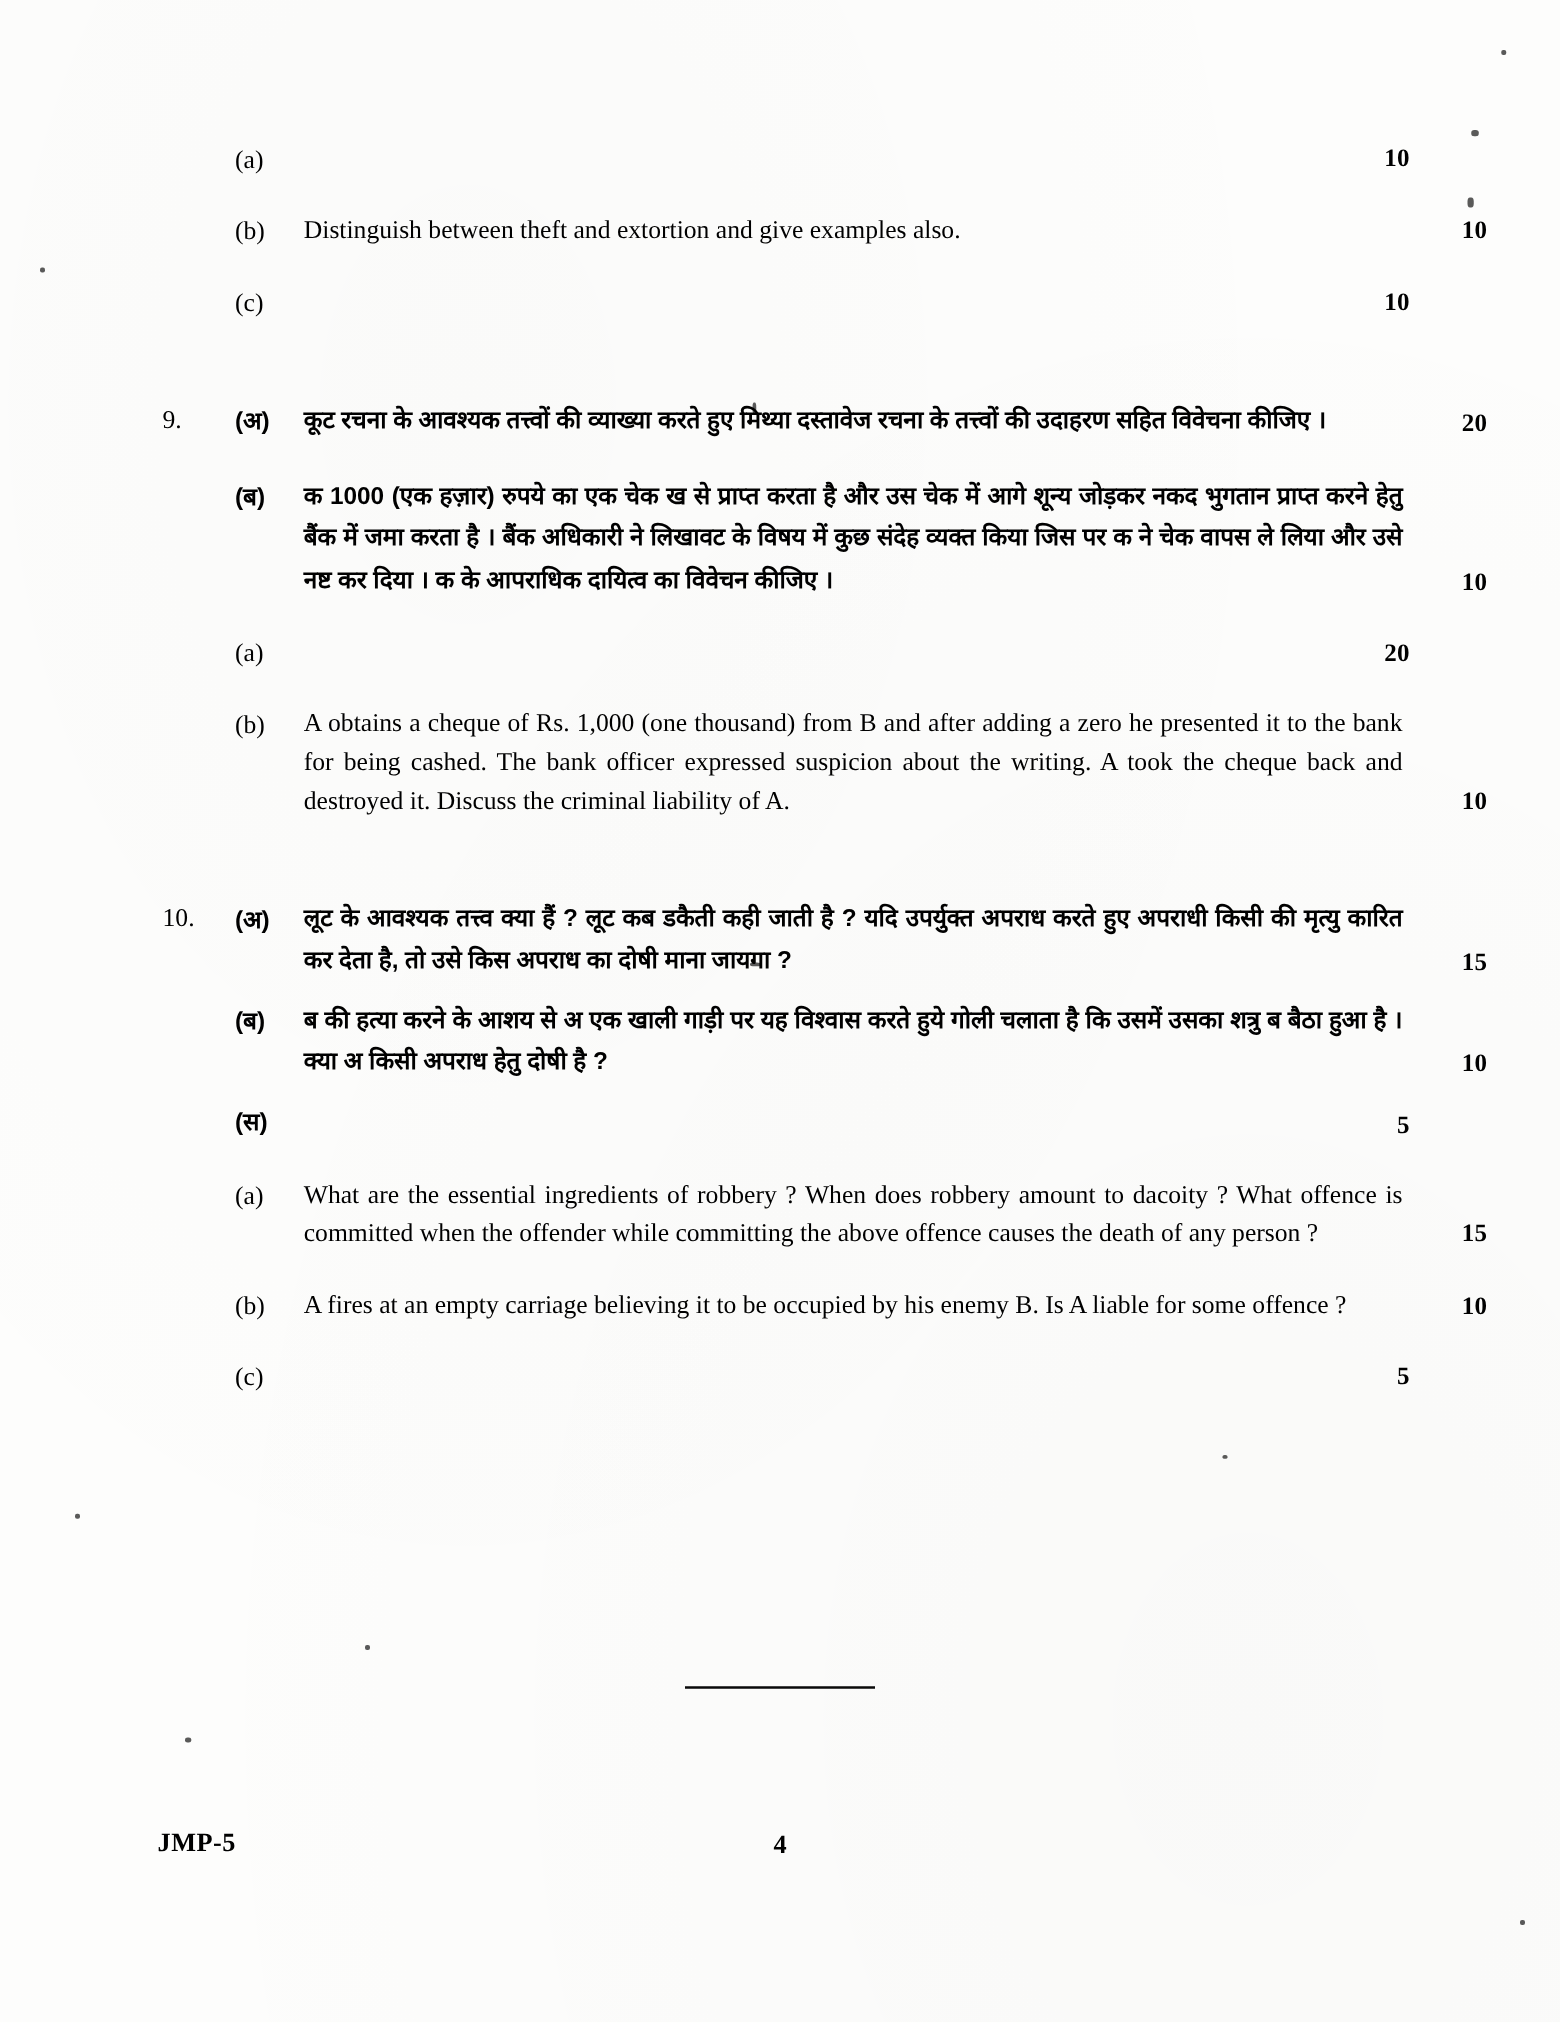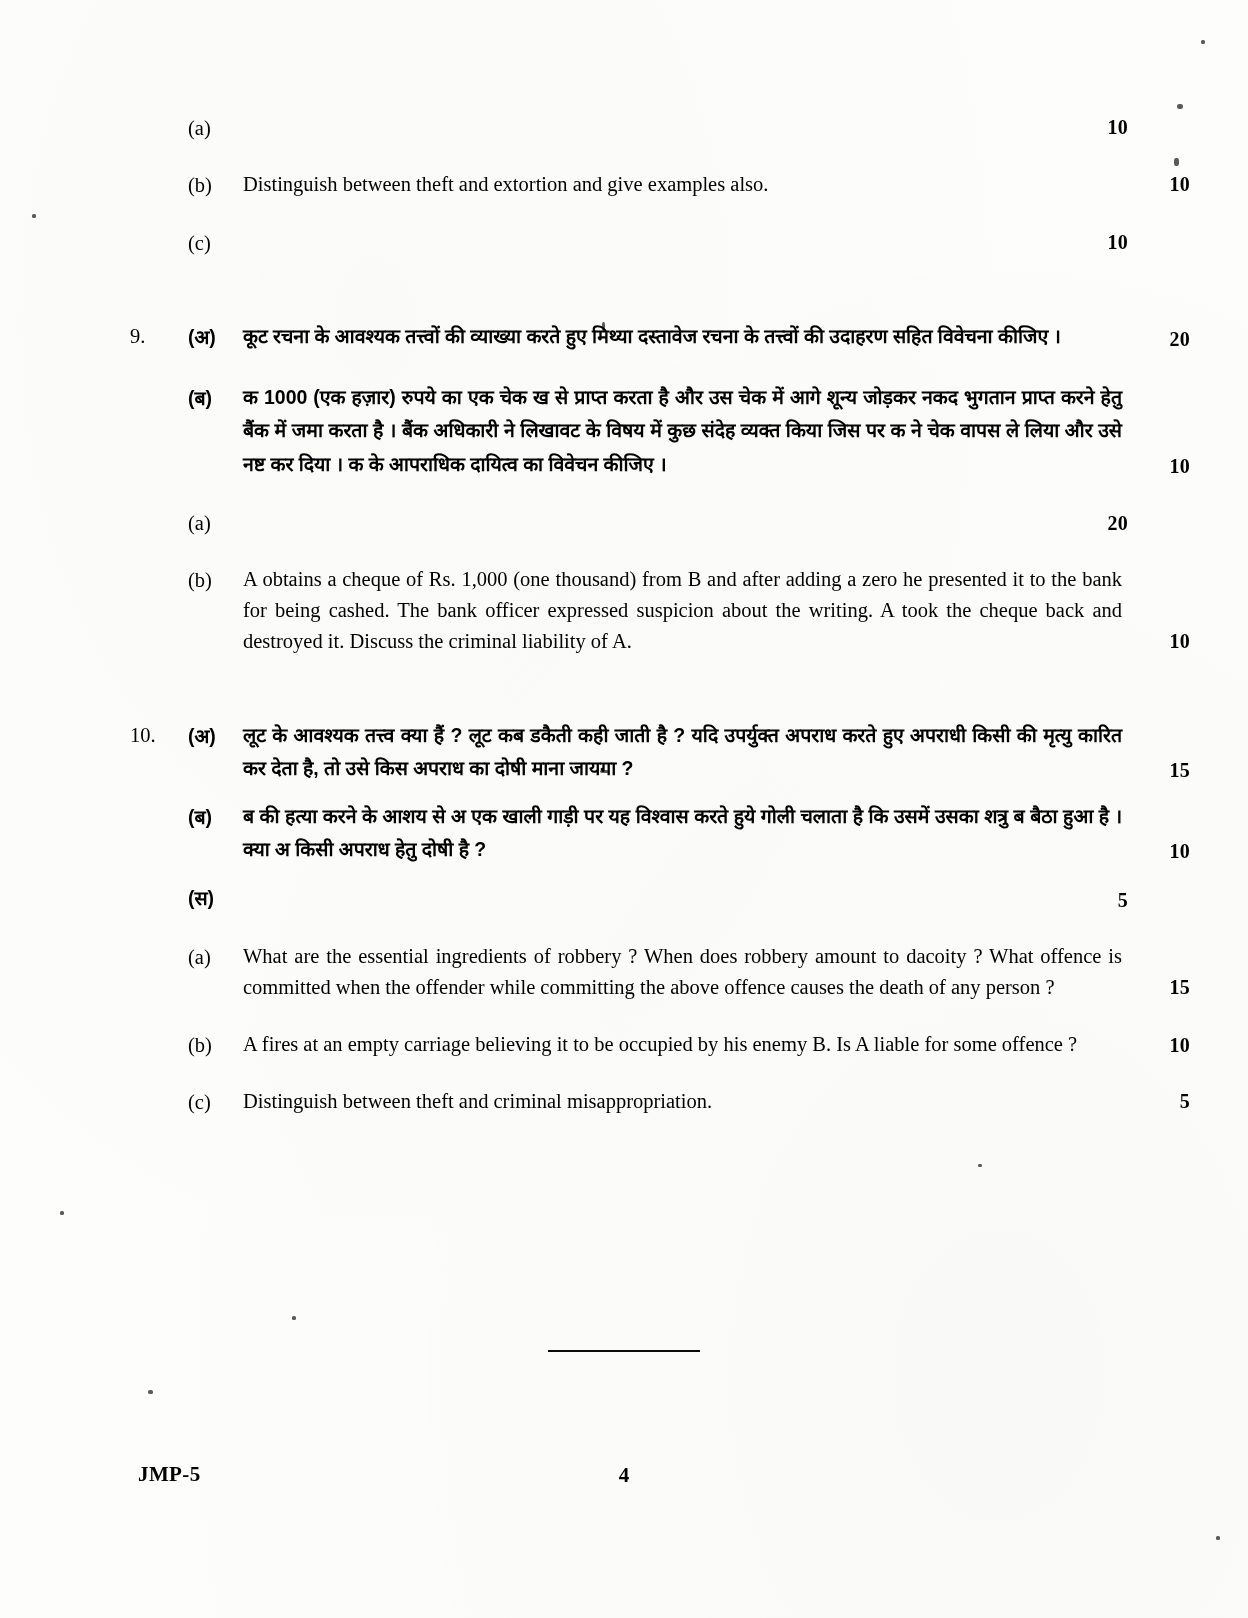--- a/index.html
+++ b/index.html
@@ -112,21 +112,21 @@
   
   .footer {
     position: absolute;
     left: 0;
     top: 1462px;
     width: 1248px;
     height: 34px;
   }
   .paper-code {
     position: absolute;
-    left: 138px;
+    left: 126px;
     top: 0;
     font-size: 21px;
     font-weight: bold;
     letter-spacing: 0.4px;
   }
   .page-number {
     position: absolute;
     left: 0;
     top: 1px;
     width: 1248px;
@@ -263,21 +263,20 @@
       <div class="qlabel">(b)</div>
       <div class="qbody">A fires at an empty carriage believing it to be occupied by his enemy B. Is A liable for some offence ?</div>
       <div class="qmarks">10</div>
     </div>
 
     <div class="sp-md"></div>
 
     <div class="qrow">
       <div class="qnum"></div>
       <div class="qlabel">(c)</div>
-      <div class="qbody">Distinguish between theft and criminal misappropriation.</div>
       <div class="qmarks top">5</div>
     </div>
 
   </div>
 
   <div class="end-rule-wrap">
     <span class="end-rule"></span>
   </div>
 
   <div class="footer">

